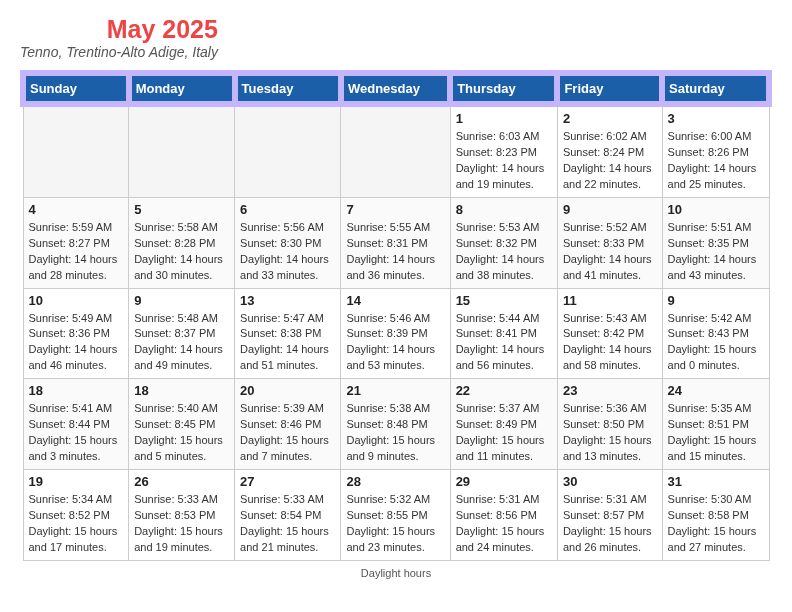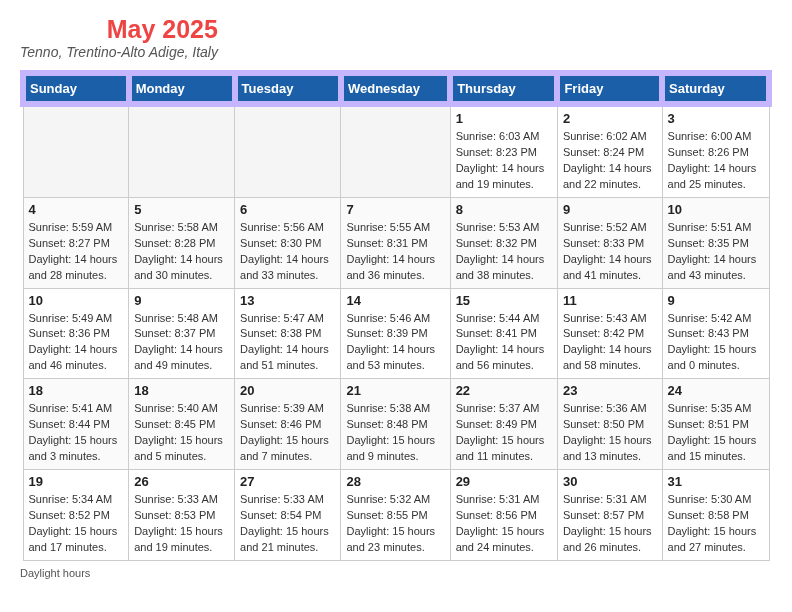--- a/index.html
+++ b/index.html
@@ -92,21 +92,21 @@
       font-size: 11px;
       line-height: 1.45;
     }
     .calendar tr:nth-child(even) td:not(.empty) {
       background: #fafafa;
     }
     .footer-note {
       font-size: 11px;
       color: #555;
       margin-top: 6px;
-      text-align: left;
+      text-align: center;
     }
   </style>
 </head>
 <body>
 
 <div class="page">
   <div class="header">
     <div class="title-section">
       <div class="month-year">May 2025</div>
       <div class="location">Tenno, Trentino-Alto Adige, Italy</div>

